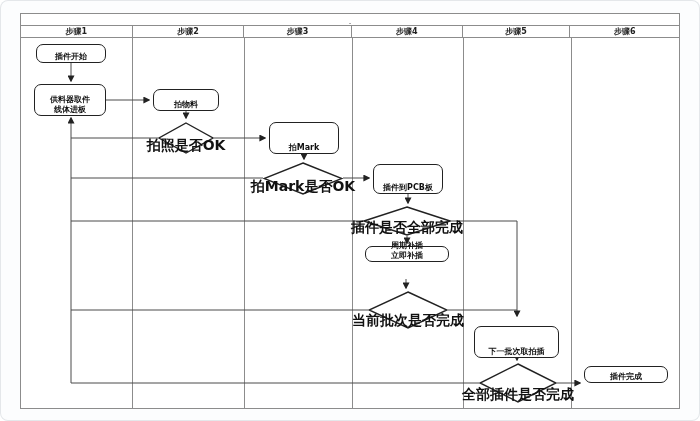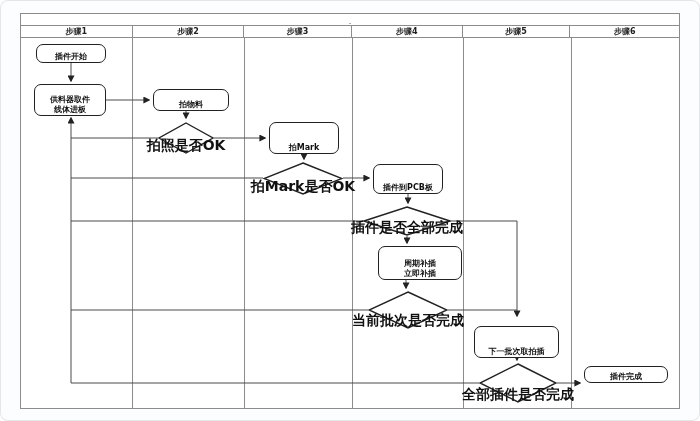--- a/index.html
+++ b/index.html
@@ -136,33 +136,33 @@
 
     <div class="node box" style="left:15px;top:30px;width:70px;height:19px">
       <span>插件开始</span>
     </div>
 
     <div class="node box" style="left:13px;top:70px;width:72px;height:32px">
       <span>供料器取件
 线体进板</span>
     </div>
 
-    <div class="node box" style="left:132px;top:75px;width:76px;height:22px">
+    <div class="node box" style="left:132px;top:75px;width:66px;height:22px">
       <span>拍物料</span>
     </div>
 
     <div class="node box" style="left:248px;top:108px;width:70px;height:32px">
       <span>拍Mark</span>
     </div>
 
     <div class="node box" style="left:352px;top:150px;width:70px;height:30px">
       <span>插件到PCB板</span>
     </div>
 
-    <div class="node box" style="left:357px;top:232px;width:84px;height:34px">
+    <div class="node box" style="left:344px;top:232px;width:84px;height:16px">
       <span>周期补插
 立即补插</span>
     </div>
 
     <div class="node box" style="left:453px;top:312px;width:85px;height:32px">
       <span>下一批次取拍插</span>
     </div>
 
     <div class="node box" style="left:563px;top:352px;width:84px;height:17px">
       <span>插件完成</span>

